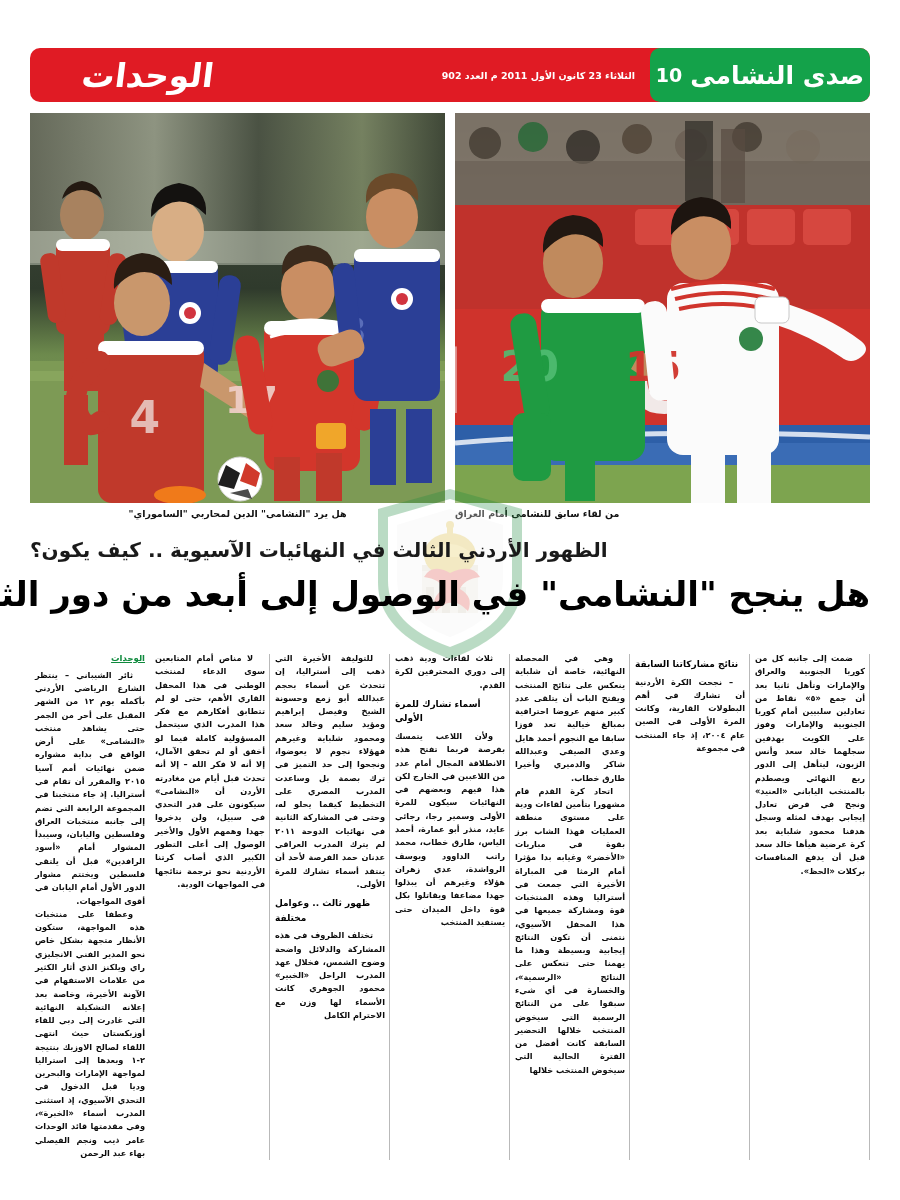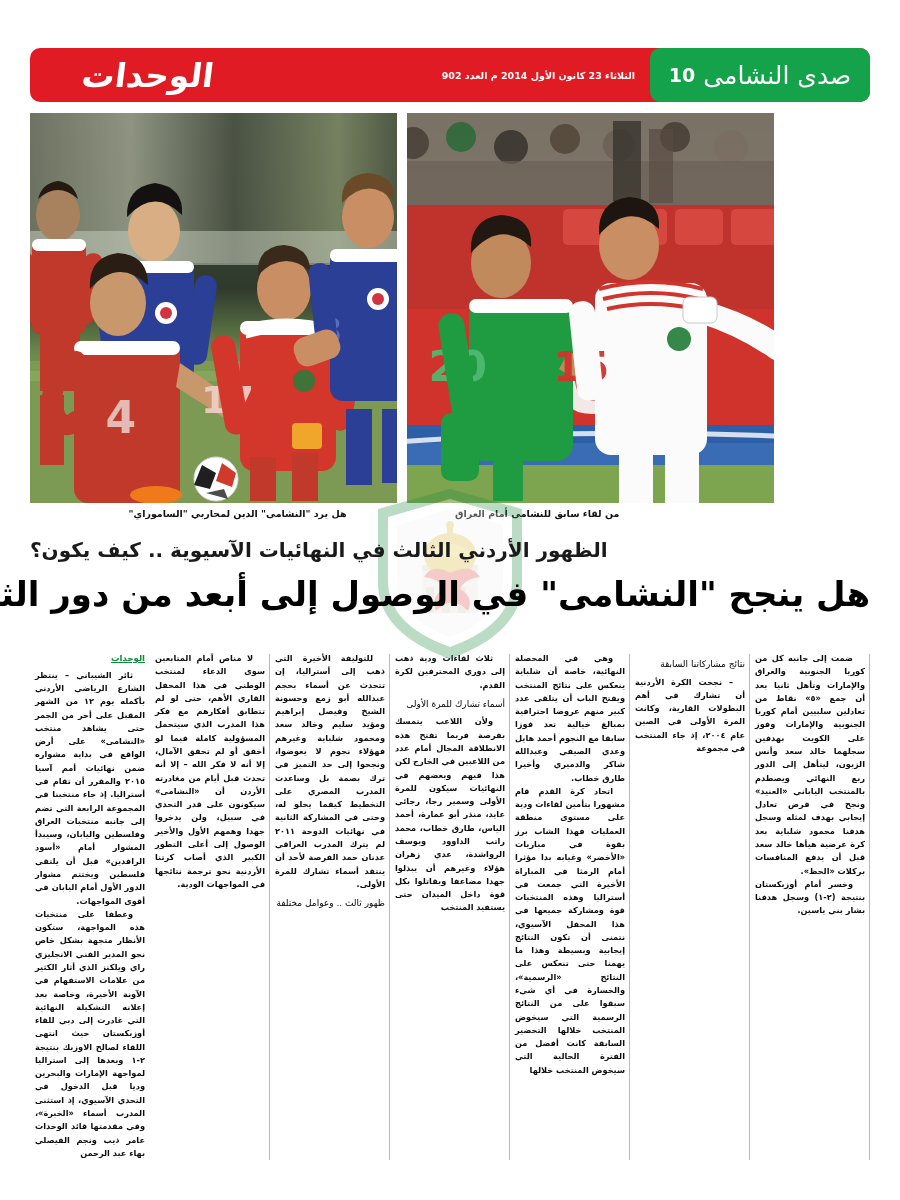--- a/index.html
+++ b/index.html
@@ -35,21 +35,21 @@
     border-radius:10px;
     display:flex;
     align-items:center;
     justify-content:center;
     gap:8px;
     z-index:2;
   }
   .mast-green-text {
     color:#ffffff;
     font-size:25px;
-    font-weight:normal;
+    font-weight:bold;
     letter-spacing:0px;
     font-family:"DejaVu Sans", sans-serif;
     line-height:1;
   }
   .mast-pagenum {
     color:#ffffff;
     font-size:19px;
     font-weight:bold;
     line-height:1;
     direction:ltr;
@@ -78,21 +78,21 @@
   .photo-row {
     position:absolute;
     left:30px; top:113px;
     width:840px; height:390px;
     display:flex;
     flex-direction:row-reverse;
     gap:10px;
   }
   .photo {
     position:relative;
-    width:367px; height:390px;
+    width:415px; height:390px;
     overflow:hidden;
     background:#fca5a5;
   }
   .photo svg { display:block; width:100%; height:100%; }
 
   .caption-row {
     position:absolute;
     left:30px; top:508px;
     width:840px;
     display:flex;
@@ -173,36 +173,36 @@
     display:block;
     font-size:8.5px;
     font-weight:bold;
     color:#0f8a3d;
     text-align:right;
     margin-bottom:3px;
     text-decoration:underline;
   }
   .subhead {
     display:block;
-    text-align:right;
-    font-weight:normal;
+    text-align:left;
+    font-weight:bold;
     font-size:9px;
     color:#000;
     margin:5px 0 4px 0;
     text-indent:0;
   }
 </style>
 </head>
 <body>
 
 <div id="page">
 
   <div class="masthead">
     <div class="mast-title">الوحدات</div>
-    <div class="mast-date">الثلاثاء 23 كانون الأول 2014 م العدد 902</div>
+    <div class="mast-date">الثلاثاء 23 كانون الأول 2011 م العدد 902</div>
     <div class="mast-green">
       <span class="mast-green-text">صدى النشامى</span>
       <span class="mast-pagenum">10</span>
     </div>
   </div>
 
   <div class="photo-row">
 
     <div class="photo">
       <svg viewBox="0 0 415 390" preserveAspectRatio="xMidYMid slice">
@@ -417,38 +417,38 @@
       <p>وعطفا على منتخبات هذه المواجهة، ستكون الأنظار متجهة بشكل خاص نحو المدير الفني الانجليزي راي ويلكنز الذي أثار الكثير من علامات الاستفهام في الآونة الأخيرة، وخاصة بعد إعلانه التشكيلة النهائية التي غادرت إلى دبي للقاء أوزبكستان حيث انتهى اللقاء لصالح الاوزبك بنتيجة ٢-١ وبعدها إلى استراليا لمواجهة الإمارات والبحرين وديا قبل الدخول في التحدي الآسيوي، إذ استثنى المدرب أسماء «الخبرة»، وفي مقدمتها قائد الوحدات عامر ذيب ونجم الفيصلي بهاء عبد الرحمن</p>
     </div>
 
     <div class="col">
       <p>لا مناص أمام المتابعين سوى الدعاء لمنتخب الوطني في هذا المحفل القاري الأهم، حتى لو لم تتطابق أفكارهم مع فكر هذا المدرب الذي سيتحمل المسؤولية كاملة فيما لو أخفق أو لم تحقق الآمال، إلا أنه لا فكر الله – إلا أنه تحدث قبل أيام من مغادرته الأردن أن «النشامى» سيكونون على قدر التحدي في سبيل، ولن يدخروا جهدا وهمهم الأول والأخير الوصول إلى أعلى التطور الكبير الذي أصاب كرتنا الأردنية نحو ترجمة نتائجها في المواجهات الودية.</p>
     </div>
 
     <div class="col">
       <p>للتوليفة الأخيرة التي ذهب إلى أستراليا، إن تتحدث عن أسماء بحجم عبدالله أبو زمع وحسونة الشيخ وفيصل إبراهيم ومؤيد سليم وخالد سعد ومحمود شلباية وغيرهم فهؤلاء نجوم لا يعوضوا، ونجحوا إلى حد التميز في ترك بصمة بل وساعدت المدرب المصري على التخطيط كيفما يحلو له، وحتى في المشاركة الثانية في نهائيات الدوحة ٢٠١١ لم يترك المدرب العراقي عدنان حمد الفرصة لأحد أن ينتقد أسماء تشارك للمرة الأولى.</p>
       <span class="subhead">ظهور ثالث .. وعوامل مختلفة</span>
+      <p>تختلف الظروف في هذه المشاركة والدلائل واضحة وضوح الشمس، فخلال عهد المدرب الراحل «الخبير» محمود الجوهري كانت الأسماء لها وزن مع الاحترام الكامل</p>
     </div>
 
     <div class="col">
       <p>ثلاث لقاءات ودية ذهب إلى دوري المحترفين لكرة القدم.</p>
       <span class="subhead">أسماء تشارك للمرة الأولى</span>
       <p>ولأن اللاعب يتمسك بفرصة فربما تفتح هذه الانطلاقة المجال أمام عدد من اللاعبين في الخارج لكن هذا فيهم وبعضهم في النهائيات سيكون للمرة الأولى وسمير رجا، رجائي عايد، منذر أبو عمارة، أحمد الياس، طارق خطاب، محمد راتب الداوود ويوسف الرواشدة، عدي زهران هؤلاء وغيرهم أن يبذلوا جهدا مضاعفا ويقاتلوا بكل قوة داخل الميدان حتى يستفيد المنتخب</p>
     </div>
 
     <div class="col">
       <p>وهي في المحصلة النهائية، خاصة أن شلباية ينعكس على نتائج المنتخب ويفتح الباب أن يتلقى عدد كبير منهم عروضا احترافية بمبالغ خيالية تعد فوزا سابقا مع النجوم أحمد هايل وعدي الصيفي وعبدالله شاكر والدميري وأخيرا طارق خطاب.</p>
       <p>اتحاد كرة القدم قام مشهورا بتأمين لقاءات ودية على مستوى منطقة العمليات فهذا الشاب برز بقوة في مباريات «الأخضر» وغيابه بدا مؤثرا أمام الرمثا في المباراة الأخيرة التي جمعت في أستراليا وهذه المنتخبات قوة ومشاركة جميعها في هذا المحفل الآسيوي، نتمنى أن تكون النتائج إيجابية وبسيطة وهذا ما يهمنا حتى تنعكس على النتائج «الرسمية»، والخسارة في أي شيء سبقوا على من النتائج الرسمية التي سيخوض المنتخب خلالها التحضير السابقة كانت أفضل من الفترة الحالية التي سيخوض المنتخب خلالها</p>
     </div>
 
     <div class="col">
       <span class="subhead">نتائج مشاركاتنا السابقة</span>
       <p>– نجحت الكرة الأردنية أن تشارك في أهم البطولات القارية، وكانت المرة الأولى في الصين عام ٢٠٠٤، إذ جاء المنتخب في مجموعة</p>
     </div>
 
     <div class="col">
       <p>ضمت إلى جانبه كل من كوريا الجنوبية والعراق والإمارات وتأهل ثانيا بعد أن جمع «٥» نقاط من تعادلين سلبيين أمام كوريا الجنوبية والإمارات وفوز على الكويت بهدفين سجلهما خالد سعد وأنس الزبون، ليتأهل إلى الدور ربع النهائي ويصطدم بالمنتخب الياباني «العنيد» ونجح في فرض تعادل إيجابي بهدف لمثله وسجل هدفنا محمود شلباية بعد كرة عرضية هيأها خالد سعد قبل أن يدفع المنافسات بركلات «الحظ».</p>
-      <p>وخسر أمام أوزبكستان بنتيجة (٢-١) وسجل هدفنا بشار بني ياسين.</p>
     </div>
 
   </div>
 
 </div>
 
 </body></html>

